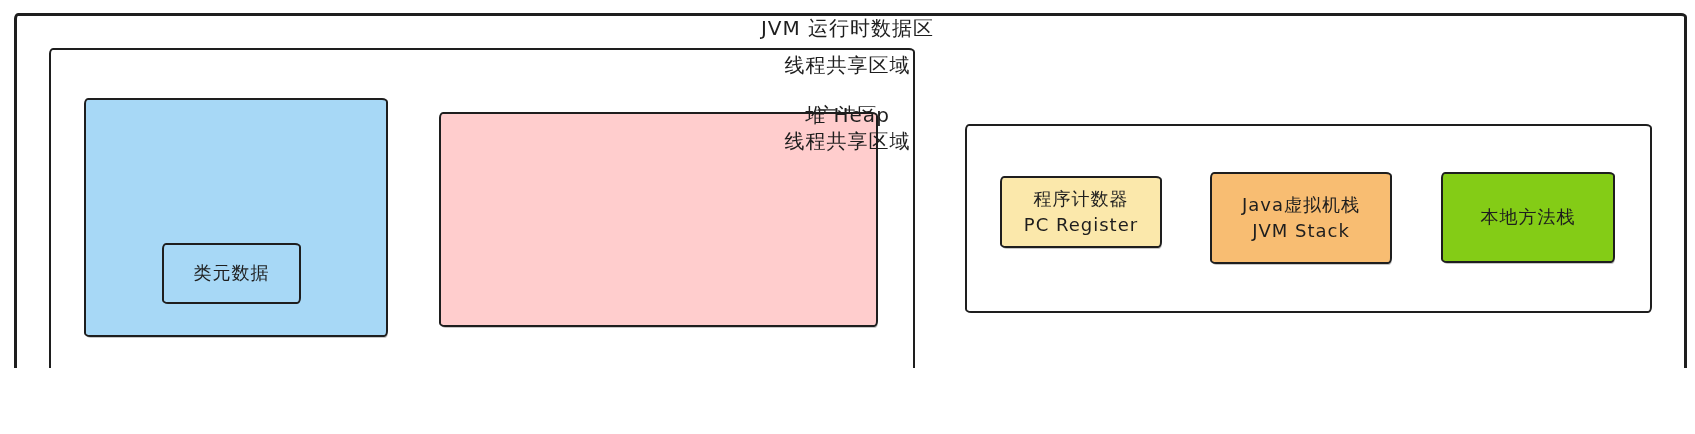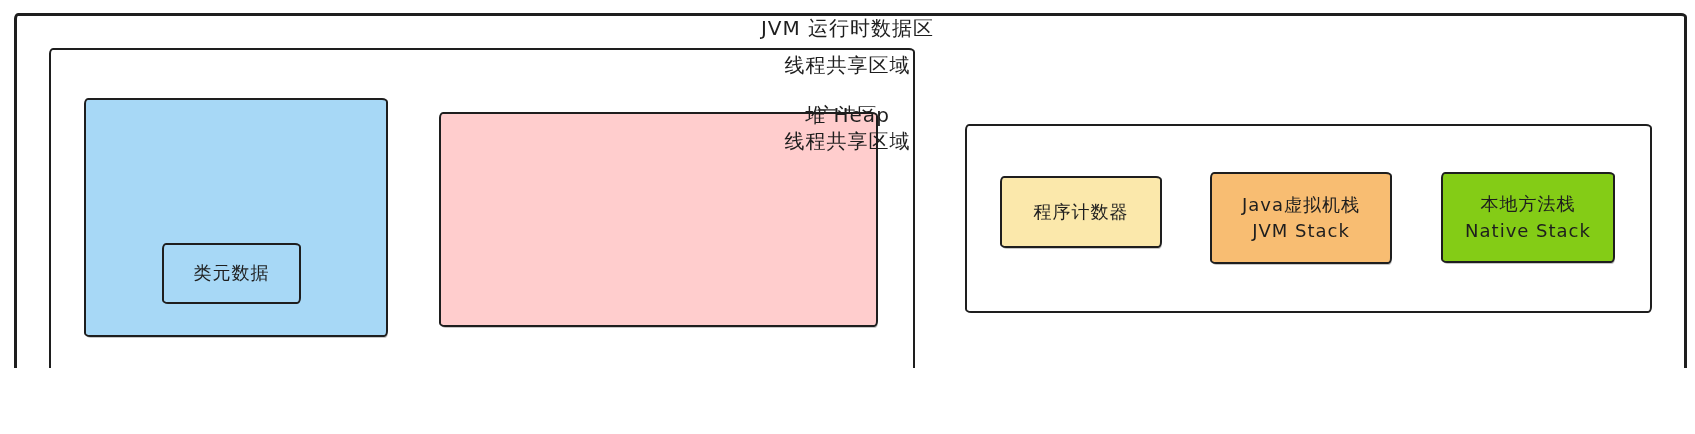--- a/index.html
+++ b/index.html
@@ -80,30 +80,30 @@
 
   <div class="box sketch" id="heap-box" style="background-color: rgb(255, 205, 205);"></div>
   <div class="area-title" id="heap-title">堆 Heap</div>
 
   <div class="box" id="private-box"></div>
   <div class="area-title" id="private-title">线程共享区域</div>
 
   <div class="box sketch" id="pc-box" style="background-color: rgb(251, 232, 171);">
     <div class="center-label">
       <span>程序计数器</span>
+      <span>PC Register</span>
     </div>
   </div>
 
   <div class="box sketch" id="jvm-box" style="background-color: rgb(248, 189, 114);">
     <div class="center-label">
       <span>Java虚拟机栈</span>
       <span>JVM Stack</span>
     </div>
   </div>
 
   <div class="box sketch" id="native-box" style="background-color: #84cc16;">
     <div class="center-label">
       <span>本地方法栈</span>
-      <span>Native Stack</span>
     </div>
   </div>
 
 </div>
 
 </body></html>

